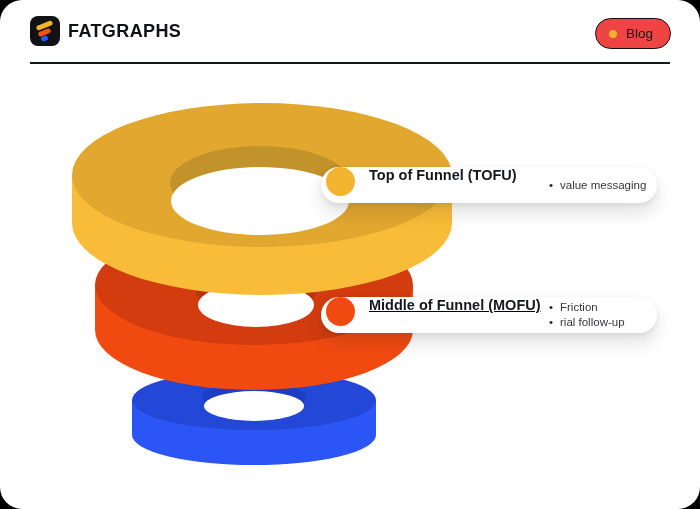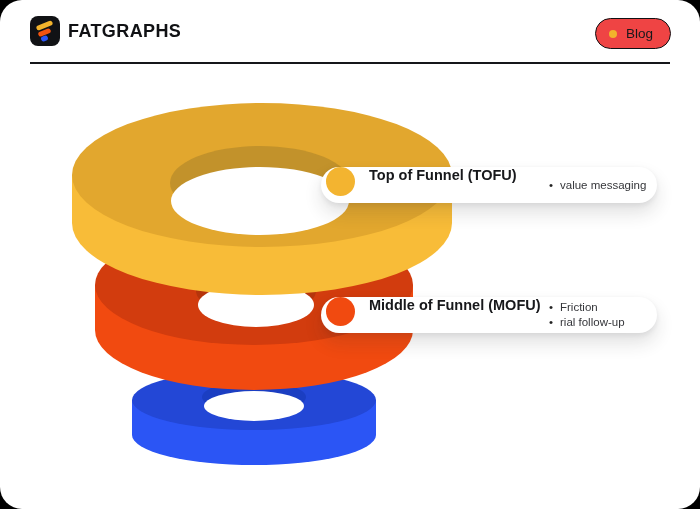--- a/index.html
+++ b/index.html
@@ -32,21 +32,21 @@
   .pill .dot{width:29px;height:29px;border-radius:50%;margin-left:5px;flex:none;}
   .pill .dot.tofu{background:#F3B430;}
   .pill .dot.mofu{background:#F14A10;}
   .pill .dot.bofu{background:#2B55F5;}
   .pill .label{margin-left:14px;font-size:14.5px;font-weight:700;color:#17181B;white-space:nowrap;}
   .pill ul{position:absolute;left:228px;top:50%;transform:translateY(-50%);
     margin:0;padding:0;list-style:none;}
   .pill li{font-size:11.5px;line-height:15px;color:#35363A;white-space:nowrap;padding-left:11px;position:relative;}
   .pill li::before{content:"•";position:absolute;left:0;top:0;color:#222;}
   .p1{top:167px;}
-  .p2{top:297px;}
+  .p2{top:297px;text-decoration:underline;}
   .p3{top:424px;height:37px;}
 </style>
 </head>
 <body>
 
 <div class="card">
 
   <div class="header">
     <div class="brand">
       <div class="logo">

